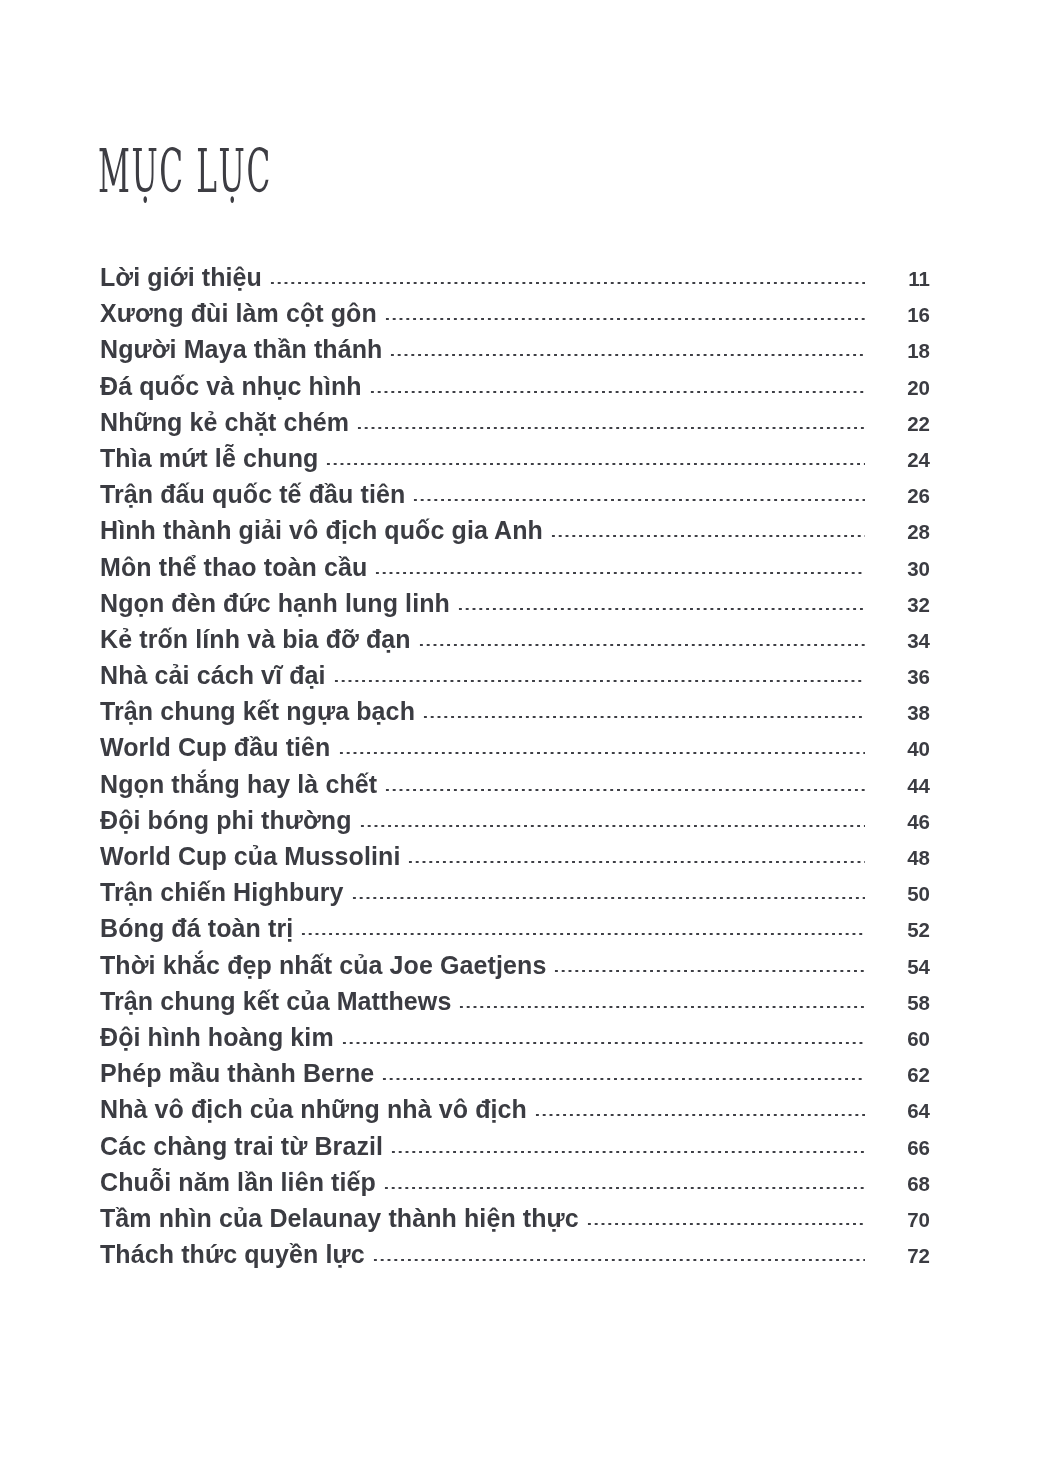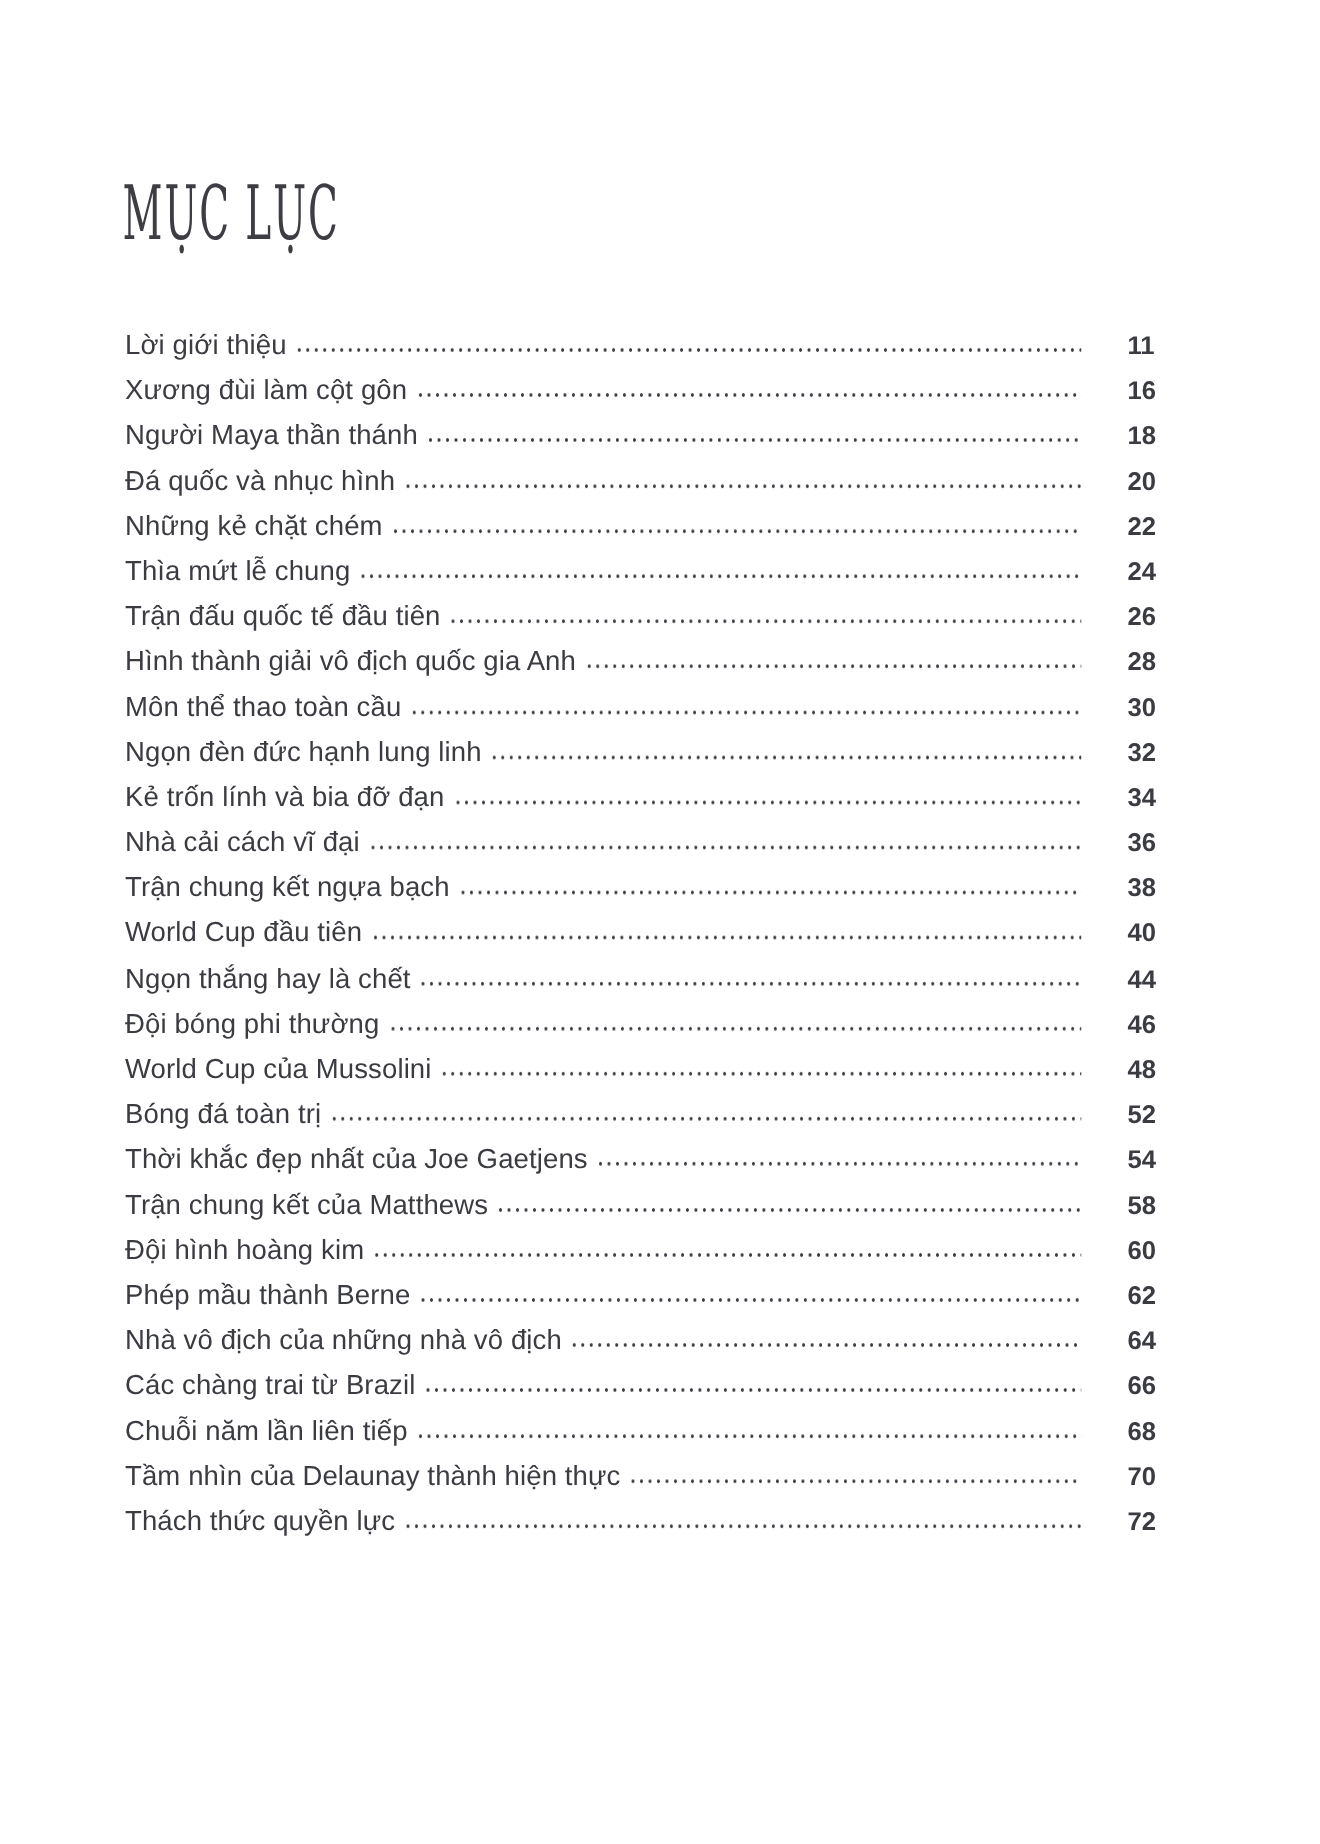--- a/index.html
+++ b/index.html
@@ -35,38 +35,39 @@
     right: 126px;
     top: 263px;
   }
   .toc-row {
     display: flex;
     align-items: baseline;
     height: 36.2px;
     color: #3b3c42;
   }
   .toc-label {
-    font-size: 22px;
-    font-weight: 400;
+    font-size: 25px;
+    font-weight: 700;
     white-space: nowrap;
     letter-spacing: 0.1px;
   }
   .dot-leader {
     flex: 1 1 auto;
     height: 6px;
     margin: 0 5px 0 7px;
     background-image: radial-gradient(circle, #3e3f45 1.15px, transparent 1.5px);
     background-size: 6.8px 6px;
     background-repeat: repeat-x;
     background-position: left bottom;
   }
   .page-number {
     font-size: 20.5px;
     font-weight: 700;
     min-width: 28px;
+    text-align: right;
     white-space: nowrap;
     margin-left: 32px;
   }
 </style>
 </head>
 <body>
 
 <div class="page">
   <div class="page-title">MỤC LỤC</div>
 
@@ -167,20 +168,25 @@
     <span class="dot-leader"></span>
     <span class="page-number">46</span>
   </div>
 
   <div class="toc-row">
     <span class="toc-label">World Cup của Mussolini</span>
     <span class="dot-leader"></span>
     <span class="page-number">48</span>
   </div>
 
+  <div class="toc-row">
+    <span class="toc-label">Trận chiến Highbury</span>
+    <span class="dot-leader"></span>
+    <span class="page-number">50</span>
+  </div>
 
   <div class="toc-row">
     <span class="toc-label">Bóng đá toàn trị</span>
     <span class="dot-leader"></span>
     <span class="page-number">52</span>
   </div>
 
   <div class="toc-row">
     <span class="toc-label">Thời khắc đẹp nhất của Joe Gaetjens</span>
     <span class="dot-leader"></span>

